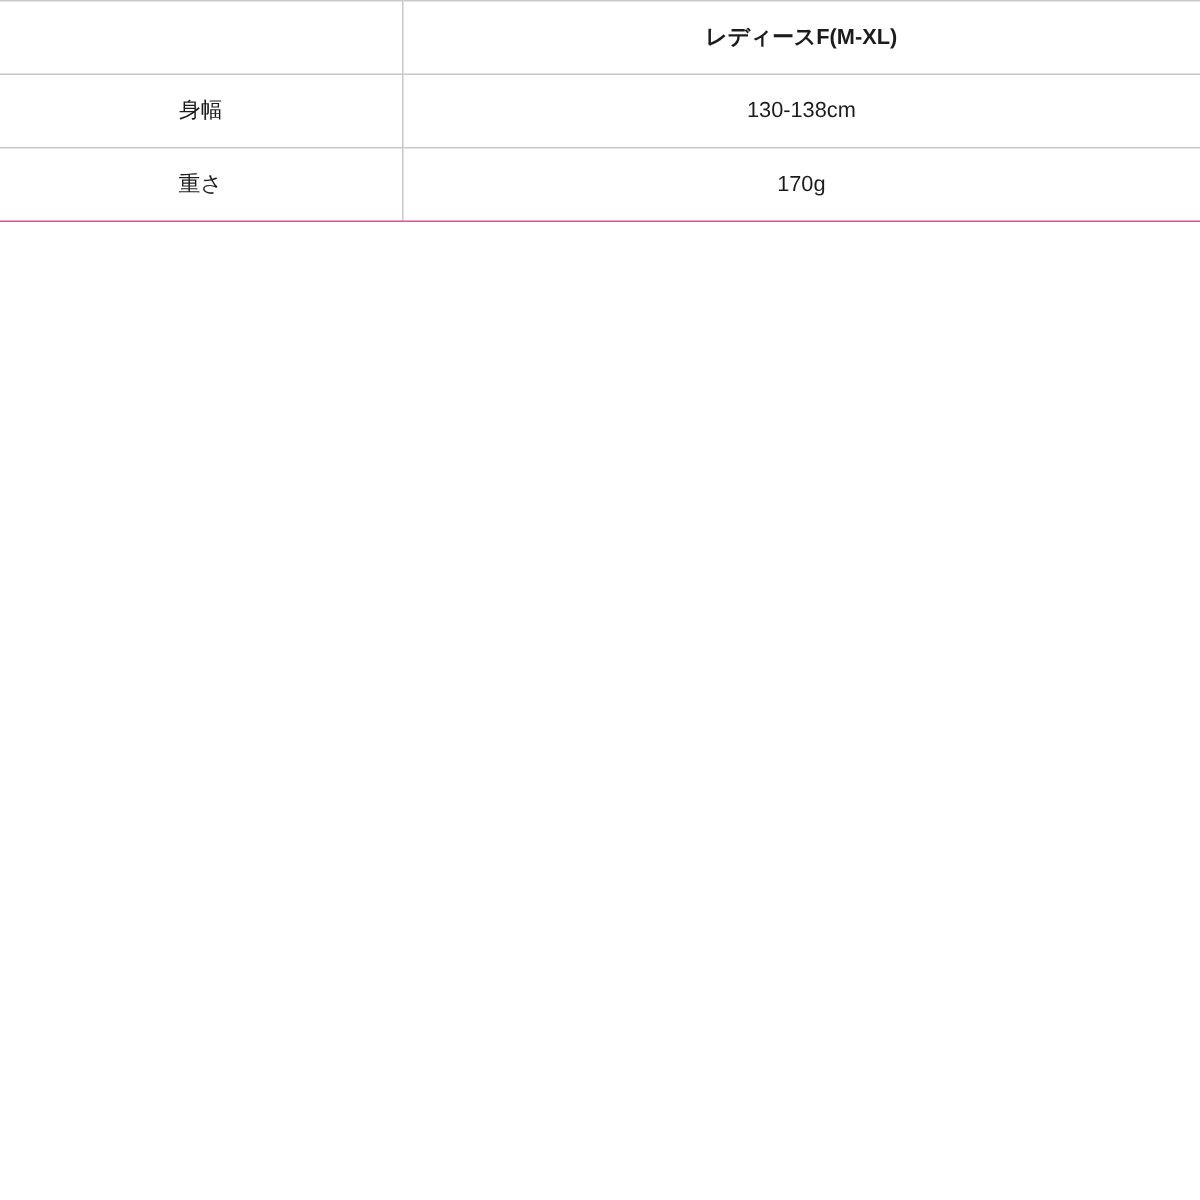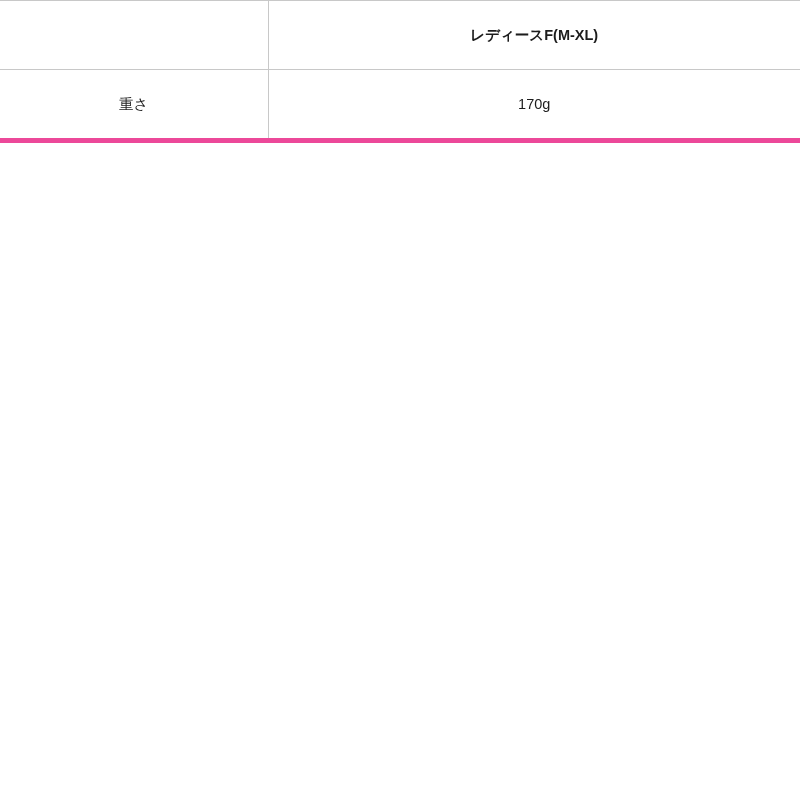--- a/index.html
+++ b/index.html
@@ -26,42 +26,42 @@
     table-layout: fixed;
     border-top: 1px solid #c8c8c8;
     border-bottom: 1px solid #c8c8c8;
   }
   table.size-table col.label-col { width: 268px; }
   table.size-table col.value-col { width: 532px; }
 
   table.size-table td,
   table.size-table th {
     border-bottom: 1px solid #c8c8c8;
-    padding: 10px;
+    padding: 0;
     height: 48px;
     vertical-align: middle;
     text-align: center;
     font-weight: normal;
     font-size: 14.5px;
     line-height: 1.3;
     color: #1c1c1c;
   }
   table.size-table tr.header-row th.corner-cell {
     border-right: 1px solid #c8c8c8;
     height: 48px;
   }
   table.size-table tr.header-row th.header-value {
     font-weight: bold;
     font-size: 14.5px;
   }
   table.size-table td.row-label {
     border-right: 1px solid #c8c8c8;
   }
   table.size-table tr:last-child td {
-    border-bottom: 5px solid #ec4899;
+    border-bottom: 1px solid #ec4899;
   }
   .spacer {
     height: 455px;
     background: #ffffff;
   }
 </style>
 </head>
 <body>
 
 <div class="page">
@@ -71,19 +71,23 @@
       <col class="value-col">
     </colgroup>
     <thead>
       <tr class="header-row">
         <th class="corner-cell"></th>
         <th class="header-value">レディースF(M-XL)</th>
       </tr>
     </thead>
     <tbody>
       <tr>
+        <td class="row-label">身幅</td>
+        <td class="row-value">130-138cm</td>
+      </tr>
+      <tr>
         <td class="row-label">重さ</td>
         <td class="row-value">170g</td>
       </tr>
     </tbody>
   </table>
   <div class="spacer"></div>
 </div>
 
 </body></html>

